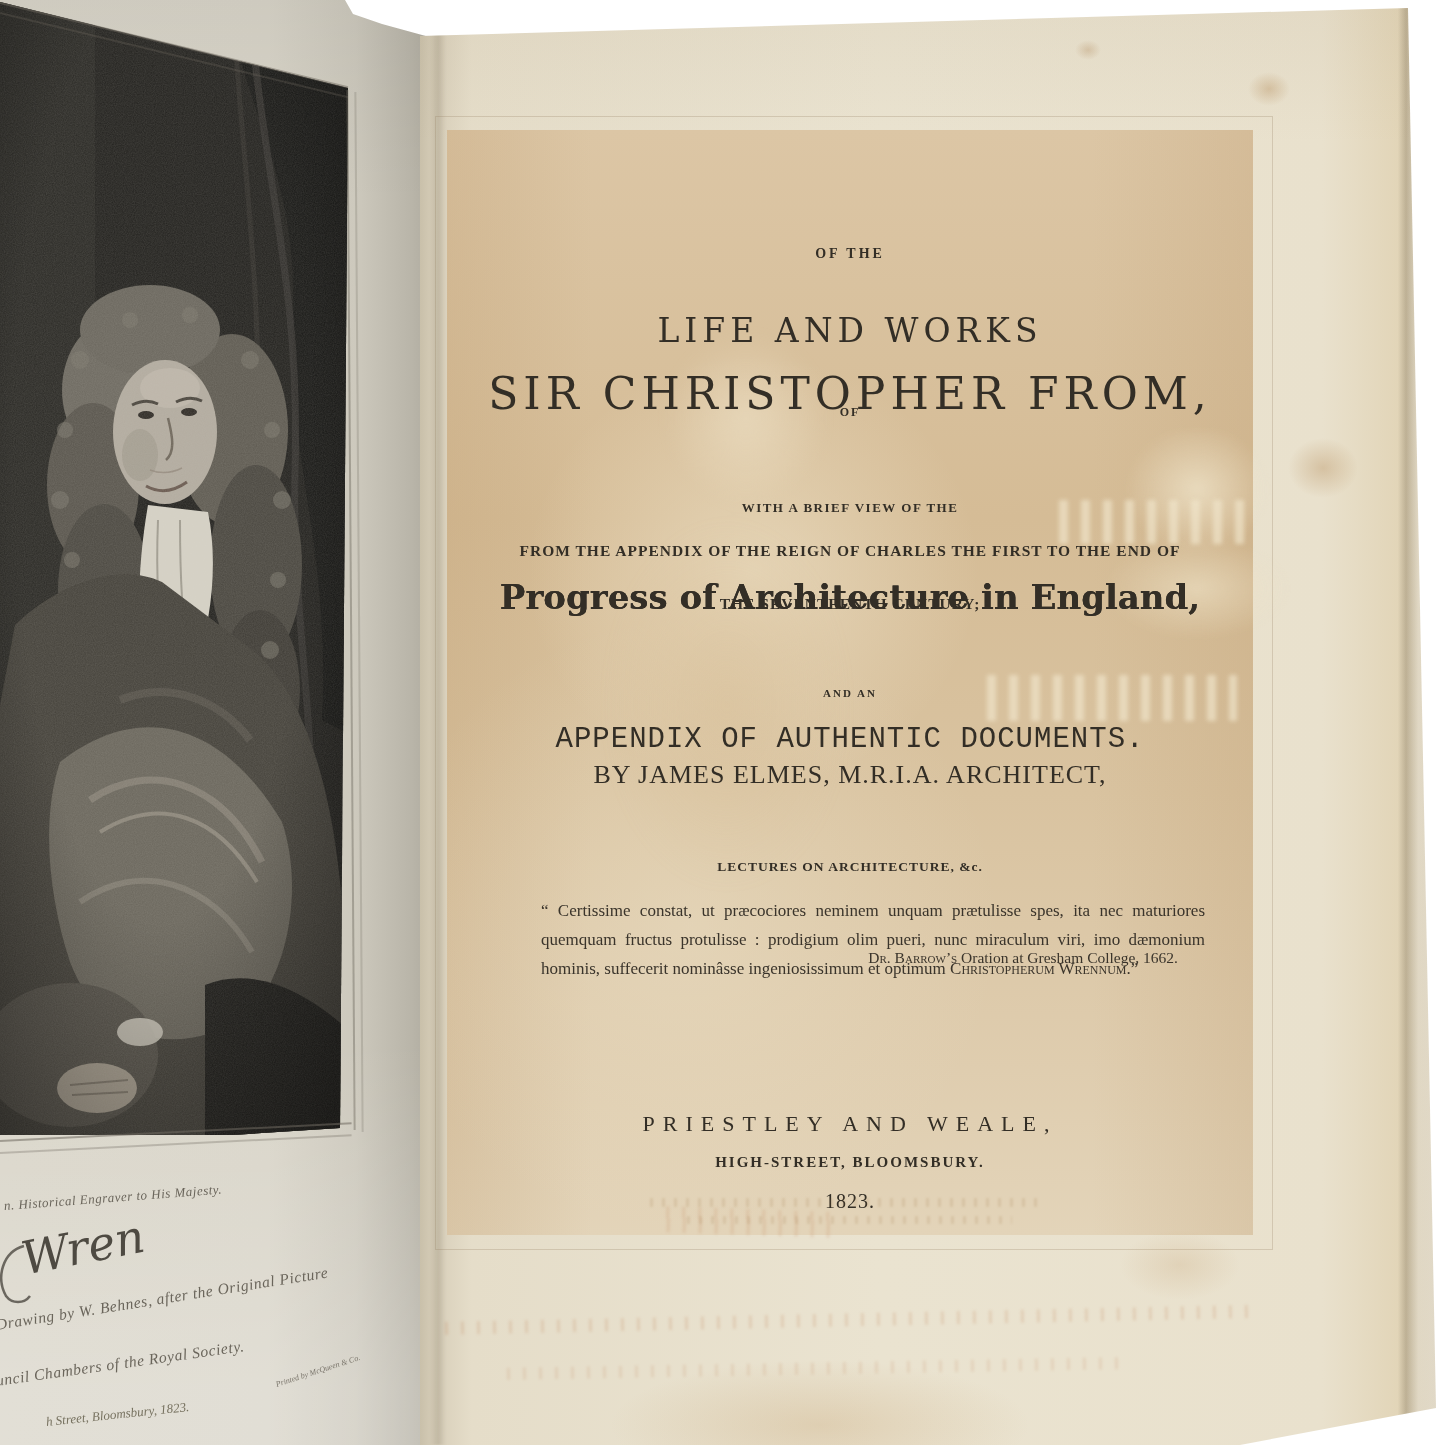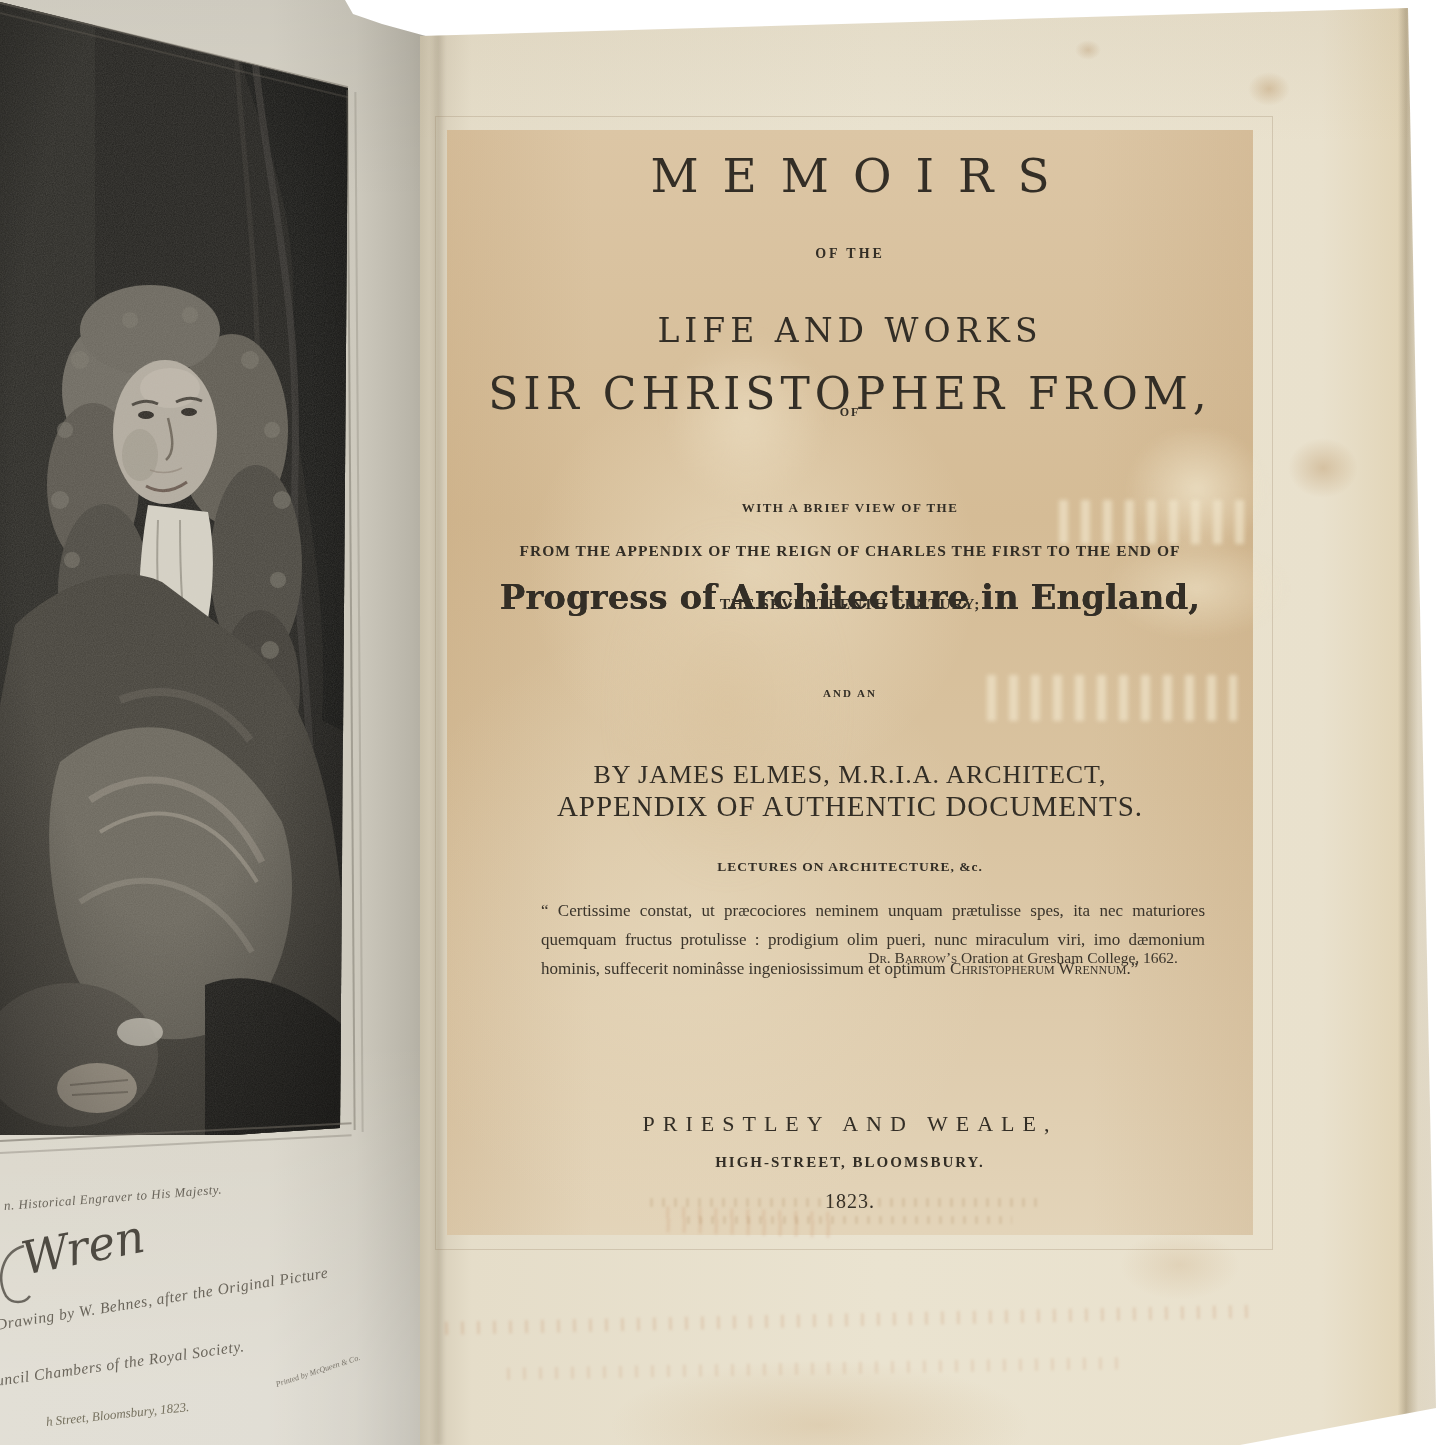--- a/index.html
+++ b/index.html
@@ -89,21 +89,21 @@
   .t-ofthe1{top:247px;font-size:14px;letter-spacing:3px;font-weight:bold;}
   .t-lifeworks{top:314px;font-size:33px;letter-spacing:5px;font-family:"DejaVu Serif",serif;}
   .t-of{top:406px;font-size:12px;letter-spacing:2px;font-weight:bold;}
   .t-wren{top:372px;font-size:44px;letter-spacing:5px;font-family:"DejaVu Serif",serif;}
   .t-briefview{top:501px;font-size:13px;letter-spacing:1.5px;font-weight:bold;}
   .t-progress{top:580px;font-size:34px;font-weight:bold;font-family:"DejaVu Serif",serif;
     text-shadow:0 0 .6px #332e26;}
   .t-reign1{top:543px;font-size:15.5px;letter-spacing:1px;font-weight:bold;}
   .t-reign2{top:596px;font-size:15.5px;letter-spacing:1px;font-weight:bold;}
   .t-andan{top:688px;font-size:11px;letter-spacing:2px;font-weight:bold;}
-  .t-appendix{top:792px;font-size:29px;letter-spacing:1px;font-family:Liberation Serif, serif;}
+  .t-appendix{top:725px;font-size:29px;letter-spacing:1px;font-family:Liberation Mono, monospace;}
   .t-byline{top:762px;font-size:26px;letter-spacing:1px;}
   .t-author1{top:819px;font-size:13.5px;letter-spacing:1px;font-weight:bold;}
   .t-author2{top:860px;font-size:13.5px;letter-spacing:1px;font-weight:bold;}
   .t-london{top:1066px;font-size:22px;letter-spacing:3px;}
   .t-publisher{top:1113px;font-size:22px;letter-spacing:8px;}
   .t-address{top:1155px;font-size:15px;letter-spacing:2px;font-weight:bold;}
   .t-year{top:1191px;font-size:20px;letter-spacing:1px;}
   
   .quote{position:absolute;left:82px;top:884px;width:664px;margin:12px;text-align:justify;
     font-size:17px;line-height:29px;color:#3a342b;}
@@ -227,21 +227,20 @@
       <div class="ghost-cols c2"></div>
     </div>
 
     <div class="stain s1"></div>
     <div class="stain s2"></div>
     <div class="stain s3"></div>
     <div class="stain s4"></div>
     <div class="stain s5"></div>
 
     <div class="titleblock">
-      <div class="line t-memoirs">MEMOIRS</div>
       <div class="line t-ofthe1">OF THE</div>
       <div class="line t-lifeworks">LIFE AND WORKS</div>
       <div class="line t-of">OF</div>
       <div class="line t-wren">SIR CHRISTOPHER FROM,</div>
       <div class="line t-briefview">WITH A BRIEF VIEW OF THE</div>
       <div class="line t-progress">Progress of Architecture in England,</div>
       <div class="line t-reign1">FROM THE APPENDIX OF THE REIGN OF CHARLES THE FIRST TO THE END OF</div>
       <div class="line t-reign2">THE SEVENTEENTH CENTURY;</div>
       <div class="line t-andan">AND AN</div>
       <div class="line t-appendix">APPENDIX OF AUTHENTIC DOCUMENTS.</div>

